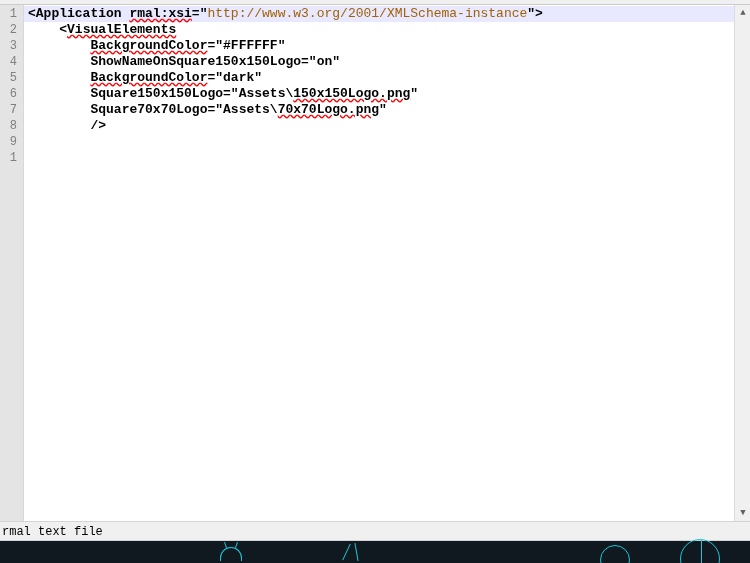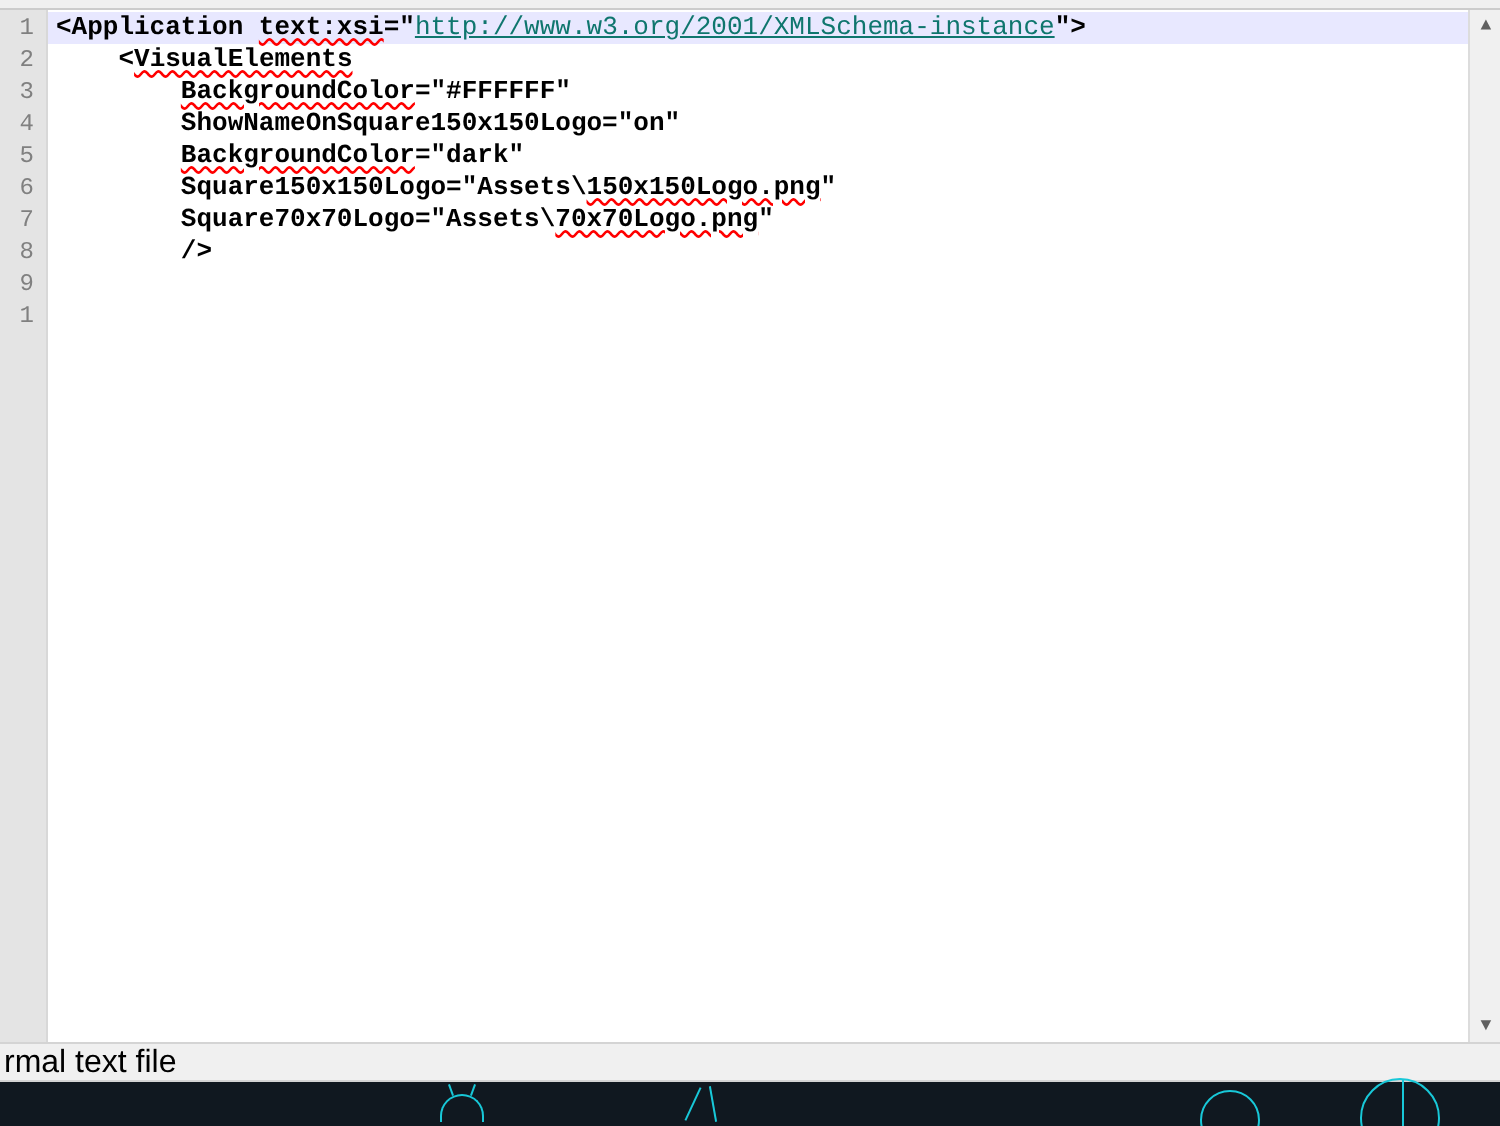--- a/index.html
+++ b/index.html
@@ -47,22 +47,21 @@
     height: 16px;
     line-height: 16px;
     white-space: pre;
     padding-left: 4px;
   }
   .line.current {
     background: #e8e8ff;
   }
   .txt { color:#000000;font-weight:bold; }
   .url {
-    color:#0f766e;
-    text-decoration: underline;
+    color:#a16207;
   }
   .err {
     text-decoration: underline wavy #ff0000;
     text-underline-offset: 1px;
   }
   .scrollbar {
     position: absolute;
     right: 0;
     top: 0;
     width: 16px;
@@ -86,22 +85,22 @@
   .scrollbar .arrow.down {
     position: absolute;
     bottom: 0;
   }
   .status-bar {
     height: 20px;
     background: #f0f0f0;
     border-top: 1px solid #d4d4d4;
     border-bottom: 1px solid #d4d4d4;
     line-height: 20px;
-    font-family: Liberation Sans, sans-serif;
-    font-size: 16px;
+    font-family: Liberation Mono, monospace;
+    font-size: 12px;
     color: #000;
     padding-left: 2px;
   }
   .taskbar {
     height: 22px;
     background: #101820;
     position: relative;
   }
   .tb-shape {
     position: absolute;
@@ -172,21 +171,21 @@
     <div class="ln">4</div>
     <div class="ln">5</div>
     <div class="ln">6</div>
     <div class="ln">7</div>
     <div class="ln">8</div>
     <div class="ln">9</div>
     <div class="ln">1</div>
   </div>
 
   <div class="code">
-    <div class="line current"><span class="txt">&lt;Application </span><span class="txt err">text:xsi</span><span class="txt">="</span><span class="url">http://www.w3.org/2001/XMLSchema-instance</span><span class="txt">"&gt;</span></div>
+    <div class="line current"><span class="txt">&lt;Application </span><span class="txt err">rmal:xsi</span><span class="txt">="</span><span class="url">http://www.w3.org/2001/XMLSchema-instance</span><span class="txt">"&gt;</span></div>
     <div class="line"><span class="txt">    </span><span class="txt">&lt;</span><span class="txt err">VisualElements</span></div>
     <div class="line"><span class="txt">        </span><span class="txt err">BackgroundColor</span><span class="txt">="#FFFFFF"</span></div>
     <div class="line"><span class="txt">        </span><span class="txt">ShowNameOnSquare150x150Logo="on"</span></div>
     <div class="line"><span class="txt">        </span><span class="txt err">BackgroundColor</span><span class="txt">="dark"</span></div>
     <div class="line"><span class="txt">        </span><span class="txt">Square150x150Logo="Assets\</span><span class="txt err">150x150Logo.png</span><span class="txt">"</span></div>
     <div class="line"><span class="txt">        </span><span class="txt">Square70x70Logo="Assets\</span><span class="txt err">70x70Logo.png</span><span class="txt">"</span></div>
     <div class="line"><span class="txt">        </span><span class="txt">/&gt;</span></div>
     <div class="line"></div>
   </div>
 

